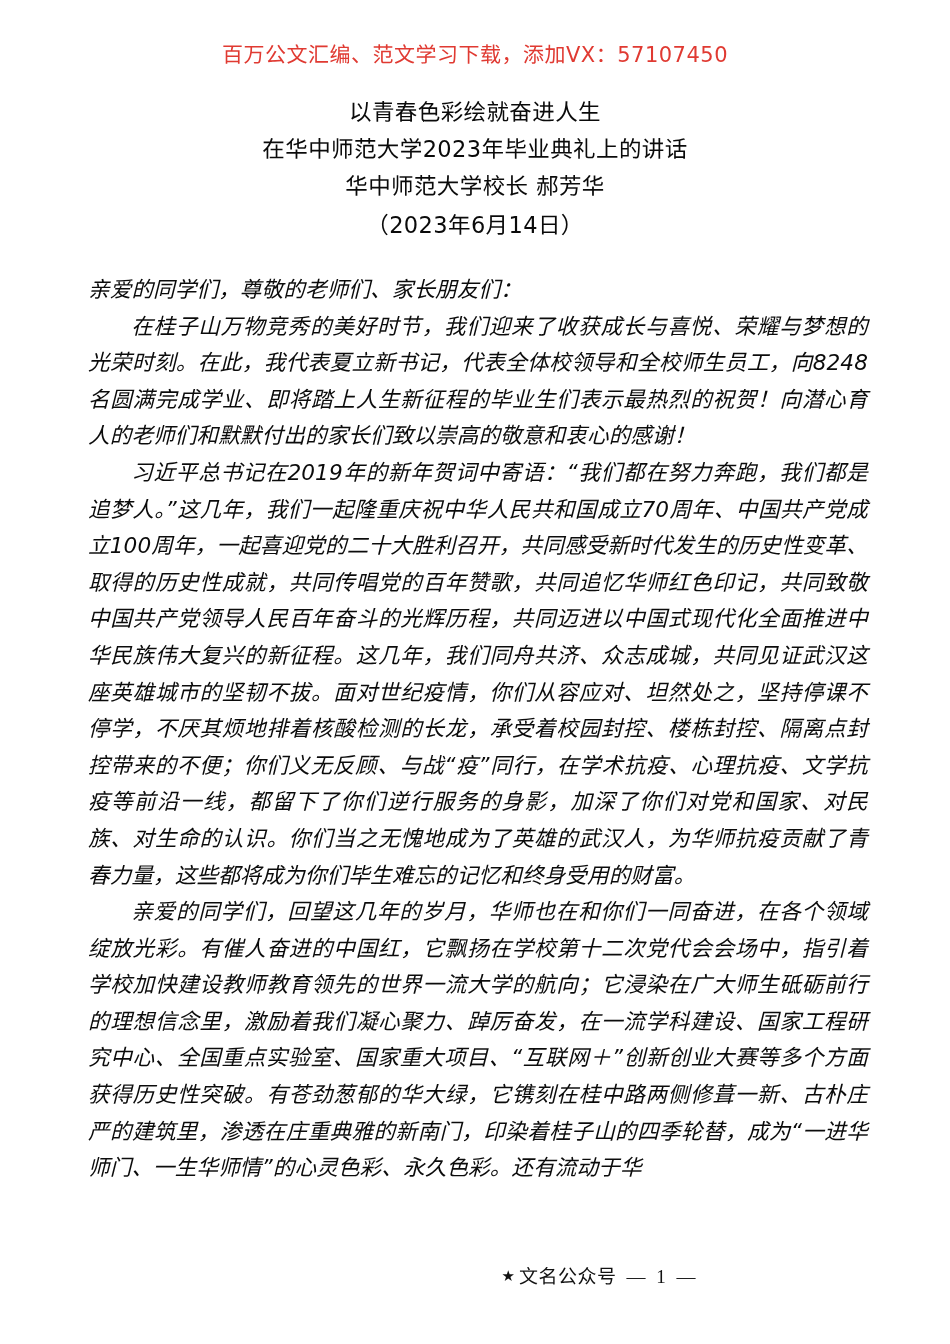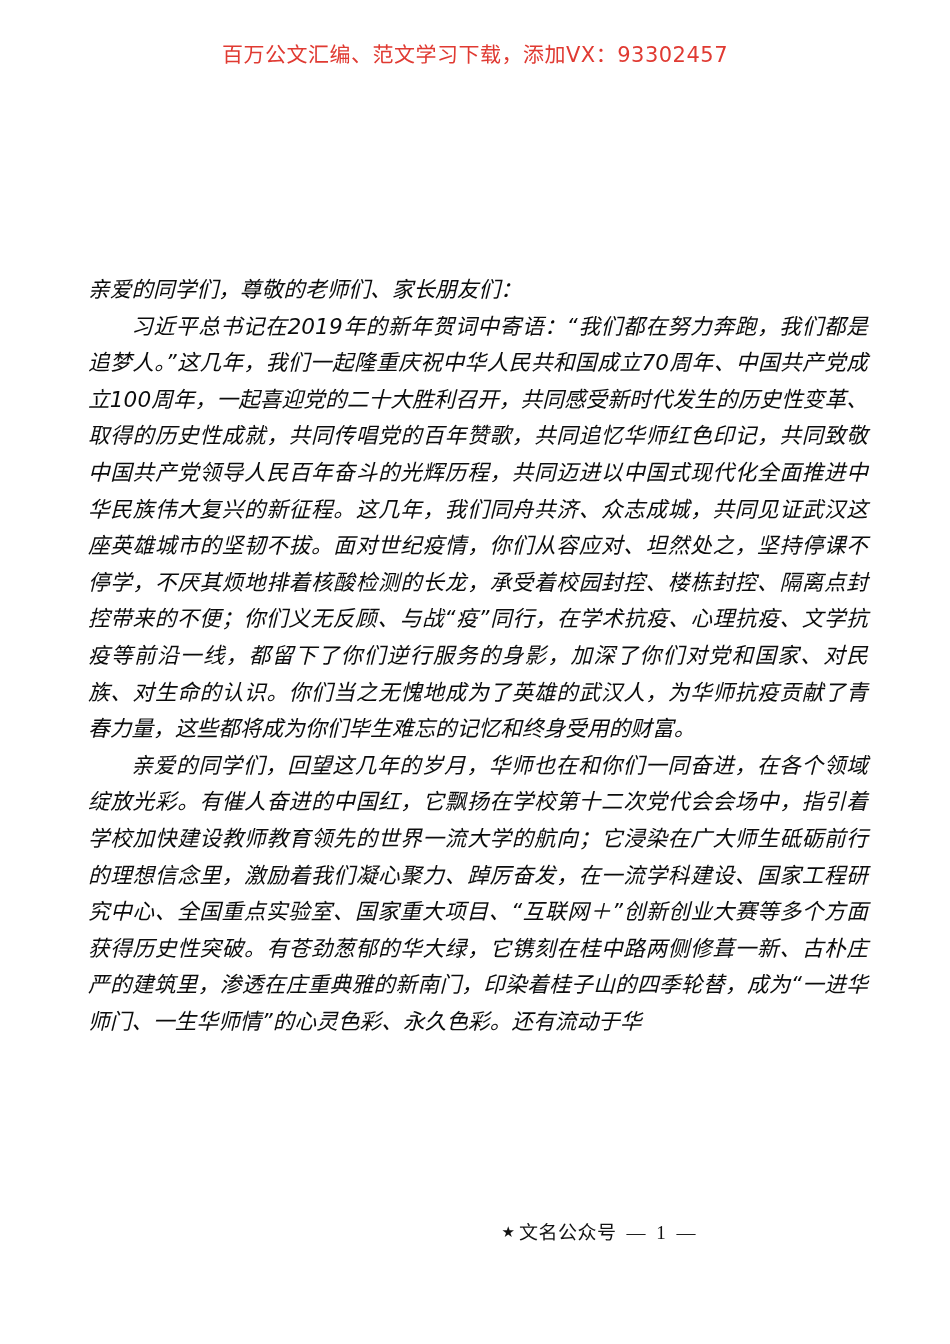--- a/index.html
+++ b/index.html
@@ -85,21 +85,21 @@
     text-indent: 0;
   }
   .body-text p.indent {
     text-indent: 2em;
   }
 
   
   .footer {
     position: absolute;
     left: 0;
-    top: 1218px;
+    top: 1262px;
     width: 950px;
     text-align: center;
     font-size: 19px;
     line-height: 28px;
     color: #111111;
     white-space: nowrap;
   }
   .footer .footer-inner {
     display: inline-block;
     padding-left: 250px;
@@ -116,25 +116,32 @@
     margin-left: 10px;
     font-family: "Liberation Serif", "DejaVu Serif", serif;
     letter-spacing: 3px;
   }
 </style>
 </head>
 <body>
 
 <div class="page">
 
-  <div class="promo-banner">百万公文汇编、范文学习下载，添加VX：93302457</div>
+  <div class="promo-banner">百万公文汇编、范文学习下载，添加VX：57107450</div>
 
+  <div class="title-block">
+    <div class="doc-title-line">以青春色彩绘就奋进人生</div>
+    <div class="doc-title-line">在华中师范大学2023年毕业典礼上的讲话</div>
+    <div class="doc-title-line">华中师范大学校长  郝芳华</div>
+    <div class="doc-date-line">（2023年6月14日）</div>
+  </div>
 
   <div class="body-text">
     <p class="salutation">亲爱的同学们，尊敬的老师们、家长朋友们：</p>
+    <p class="indent">在桂子山万物竞秀的美好时节，我们迎来了收获成长与喜悦、荣耀与梦想的光荣时刻。在此，我代表夏立新书记，代表全体校领导和全校师生员工，向8248名圆满完成学业、即将踏上人生新征程的毕业生们表示最热烈的祝贺！向潜心育人的老师们和默默付出的家长们致以崇高的敬意和衷心的感谢！</p>
     <p class="indent">习近平总书记在2019年的新年贺词中寄语：“我们都在努力奔跑，我们都是追梦人。”这几年，我们一起隆重庆祝中华人民共和国成立70周年、中国共产党成立100周年，一起喜迎党的二十大胜利召开，共同感受新时代发生的历史性变革、取得的历史性成就，共同传唱党的百年赞歌，共同追忆华师红色印记，共同致敬中国共产党领导人民百年奋斗的光辉历程，共同迈进以中国式现代化全面推进中华民族伟大复兴的新征程。这几年，我们同舟共济、众志成城，共同见证武汉这座英雄城市的坚韧不拔。面对世纪疫情，你们从容应对、坦然处之，坚持停课不停学，不厌其烦地排着核酸检测的长龙，承受着校园封控、楼栋封控、隔离点封控带来的不便；你们义无反顾、与战“疫”同行，在学术抗疫、心理抗疫、文学抗疫等前沿一线，都留下了你们逆行服务的身影，加深了你们对党和国家、对民族、对生命的认识。你们当之无愧地成为了英雄的武汉人，为华师抗疫贡献了青春力量，这些都将成为你们毕生难忘的记忆和终身受用的财富。</p>
     <p class="indent">亲爱的同学们，回望这几年的岁月，华师也在和你们一同奋进，在各个领域绽放光彩。有催人奋进的中国红，它飘扬在学校第十二次党代会会场中，指引着学校加快建设教师教育领先的世界一流大学的航向；它浸染在广大师生砥砺前行的理想信念里，激励着我们凝心聚力、踔厉奋发，在一流学科建设、国家工程研究中心、全国重点实验室、国家重大项目、“互联网＋”创新创业大赛等多个方面获得历史性突破。有苍劲葱郁的华大绿，它镌刻在桂中路两侧修葺一新、古朴庄严的建筑里，渗透在庄重典雅的新南门，印染着桂子山的四季轮替，成为“一进华师门、一生华师情”的心灵色彩、永久色彩。还有流动于华</p>
   </div>
 
   <div class="footer">
     <span class="footer-inner">
       <span class="star-icon">★</span><span class="mark-label">文名公众号</span><span class="page-number-wrap">— 1 —</span>
     </span>
   </div>
 

